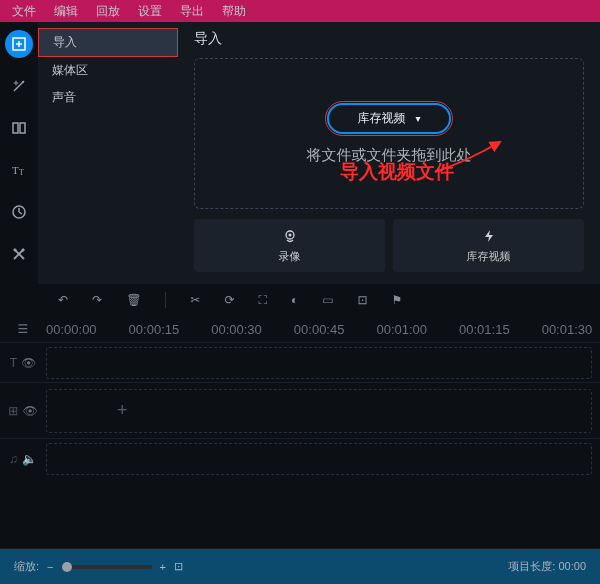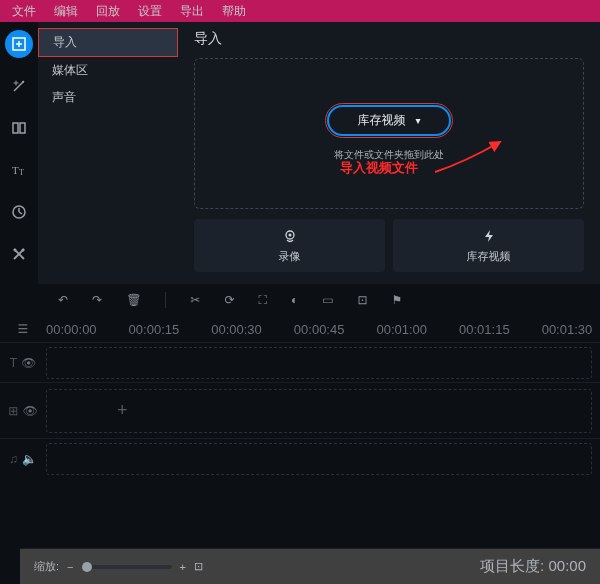--- a/index.html
+++ b/index.html
@@ -17,47 +17,47 @@
 .sidebar { width: 140px; background: #14181f; padding: 6px 0; }
 .sidebar-item { padding: 5px 14px; cursor: pointer; color: #c5c8cc; font-size: 12px; }
 .sidebar-item.selected { background: #2b3442; border: 1px solid #cf3a3a; }
 
 .content { flex: 1; padding: 8px 16px 12px 16px; background: #14181f; display: flex; flex-direction: column; }
 .content-title { font-size: 14px; margin-bottom: 10px; color: #d8dbdf; }
 
 .dropzone { border: 1px dashed #3e4552; border-radius: 6px; flex: 1; display: flex; flex-direction: column; align-items: center; justify-content: center; position: relative; }
 .add-file-btn { border: 2px solid #0e8cf1; outline: 1px solid #cf3a3a; outline-offset: 1px; border-radius: 16px; padding: 5px 28px; color: #e8eaed; font-size: 12px; cursor: pointer; display: flex; align-items: center; gap: 10px; position: relative; }
 .chevron-down { font-size: 10px; }
-.drop-hint { margin-top: 12px; color: #aeb3ba; font-size: 10px; }
-.annotation { position: absolute; left: 145px; top: 100px; color: #ff2a2a; font-size: 13px; font-weight: bold; }
+.drop-hint { margin-top: 12px; color: #aeb3ba; font-size: 15px; }
+.annotation { position: absolute; left: 145px; top: 100px; color: #ff2a2a; font-size: 19px; font-weight: bold; }
 .arrow-svg { position: absolute; left: 235px; top: 78px; }
 
 .action-row { display: flex; gap: 8px; margin-top: 10px; }
 .action-card { flex: 1; background: #1c222c; border-radius: 4px; padding: 8px 4px; display: flex; flex-direction: column; align-items: center; gap: 4px; cursor: pointer; font-size: 11px; }
 .action-card .icon { height: 18px; display: flex; align-items: center; color: #cfd3d8; }
 
 .toolbar { height: 32px; background: #0c0f14; display: flex; align-items: center; padding: 0 18px 0 58px; gap: 24px; color: #888e97; }
 .toolbar .sep { width: 1px; height: 16px; background: #2a2f38; }
 .toolbar span { cursor: pointer; }
 
 .timeline { background: #0c0f14; height: 232px; display: flex; flex-direction: column; }
 .time-ruler { display: flex; padding-left: 46px; gap: 32px; font-size: 13px; color: #6b7078; height: 18px; align-items: center; }
 .track { display: flex; height: 40px; align-items: center; border-top: 1px solid #1a1e26; }
 .track-head { width: 46px; display: flex; align-items: center; justify-content: center; gap: 4px; color: #6b7078; }
 .track-head .track-icon { opacity: 0.7; }
 .track-body { flex: 1; height: 32px; border: 1px dashed #2a2f38; border-radius: 3px; margin-right: 8px; position: relative; }
 .track-body.main { height: 44px; display: flex; align-items: center; justify-content: flex-start; padding-left: 70px; }
 .track.tall { height: 56px; }
 .plus-slot { font-size: 18px; color: #555b64; cursor: pointer; }
 
-.footer { height: 36px; background: #404040; display: flex; align-items: center; justify-content: space-between; padding: 8px 14px; border-top: 1px solid #1a1e26; margin-left: 20px; }
+.footer { height: 36px; background: #0c4a6e; display: flex; align-items: center; justify-content: space-between; padding: 8px 14px; border-top: 1px solid #1a1e26; }
 .zoom-group { display: flex; align-items: center; gap: 8px; color: #aeb3ba; font-size: 11px; }
 .zoom-slider { width: 90px; height: 4px; background: #2a2f38; border-radius: 2px; position: relative; }
 .zoom-thumb { position: absolute; left: 0; top: -3px; width: 10px; height: 10px; background: #9aa0a8; border-radius: 50%; cursor: pointer; }
-.proj-len { color: #aeb3ba; font-size: 15px; }
+.proj-len { color: #aeb3ba; font-size: 11px; }
 </style>
 </head>
 <body>
 
 <div class="menubar">
   <div class="menubar-item">文件</div>
   <div class="menubar-item">编辑</div>
   <div class="menubar-item">回放</div>
   <div class="menubar-item">设置</div>
   <div class="menubar-item">导出</div>

